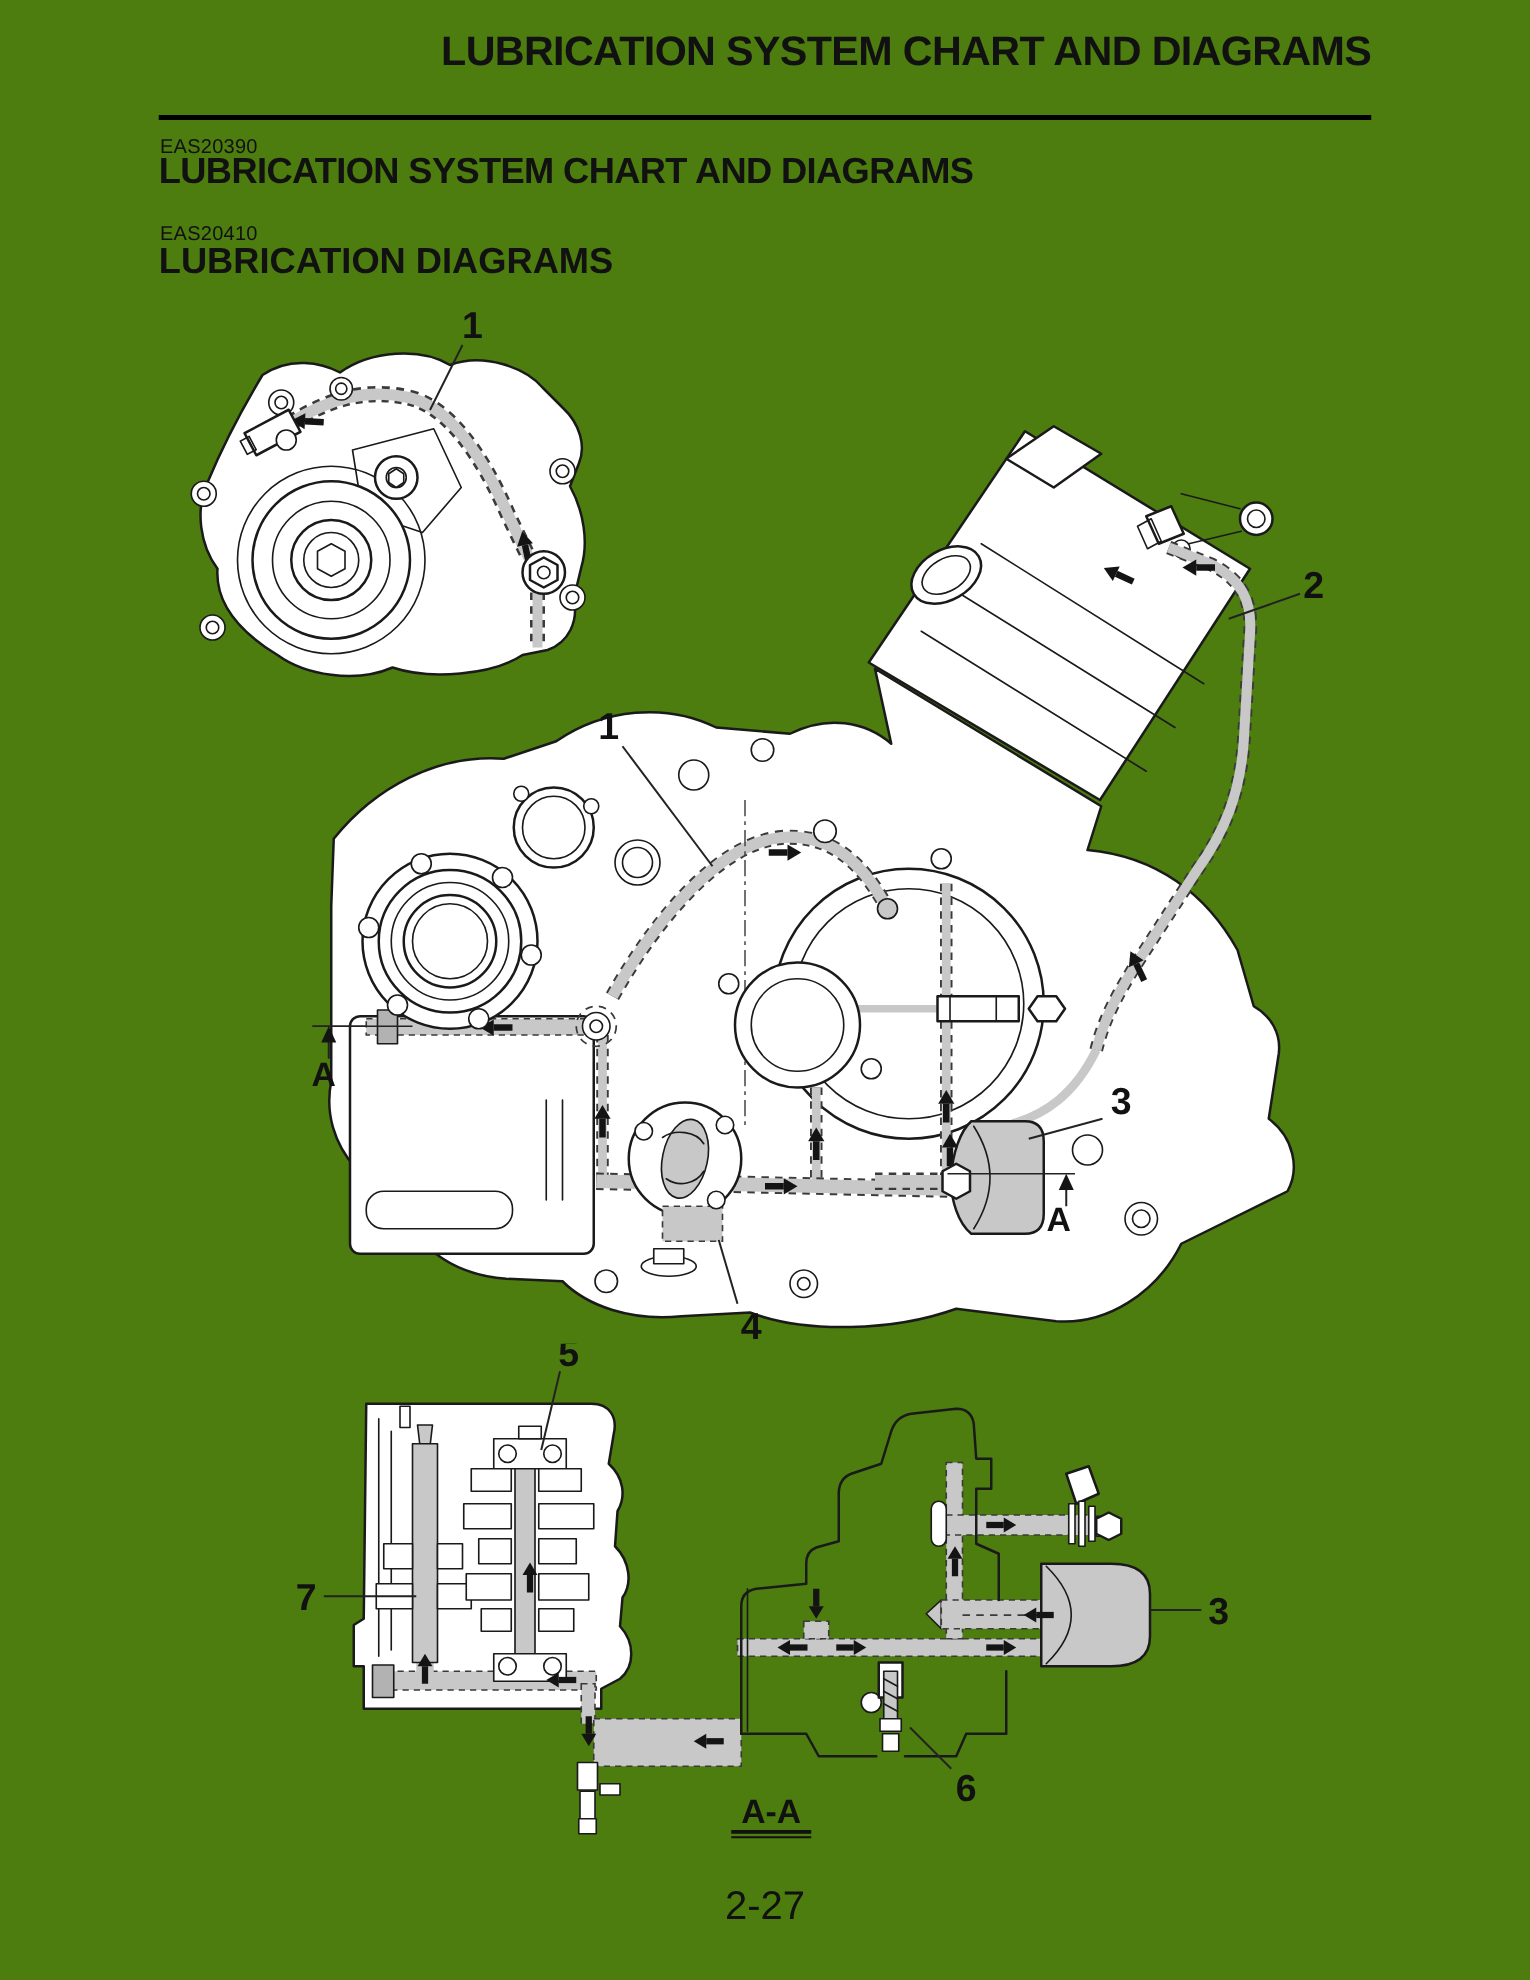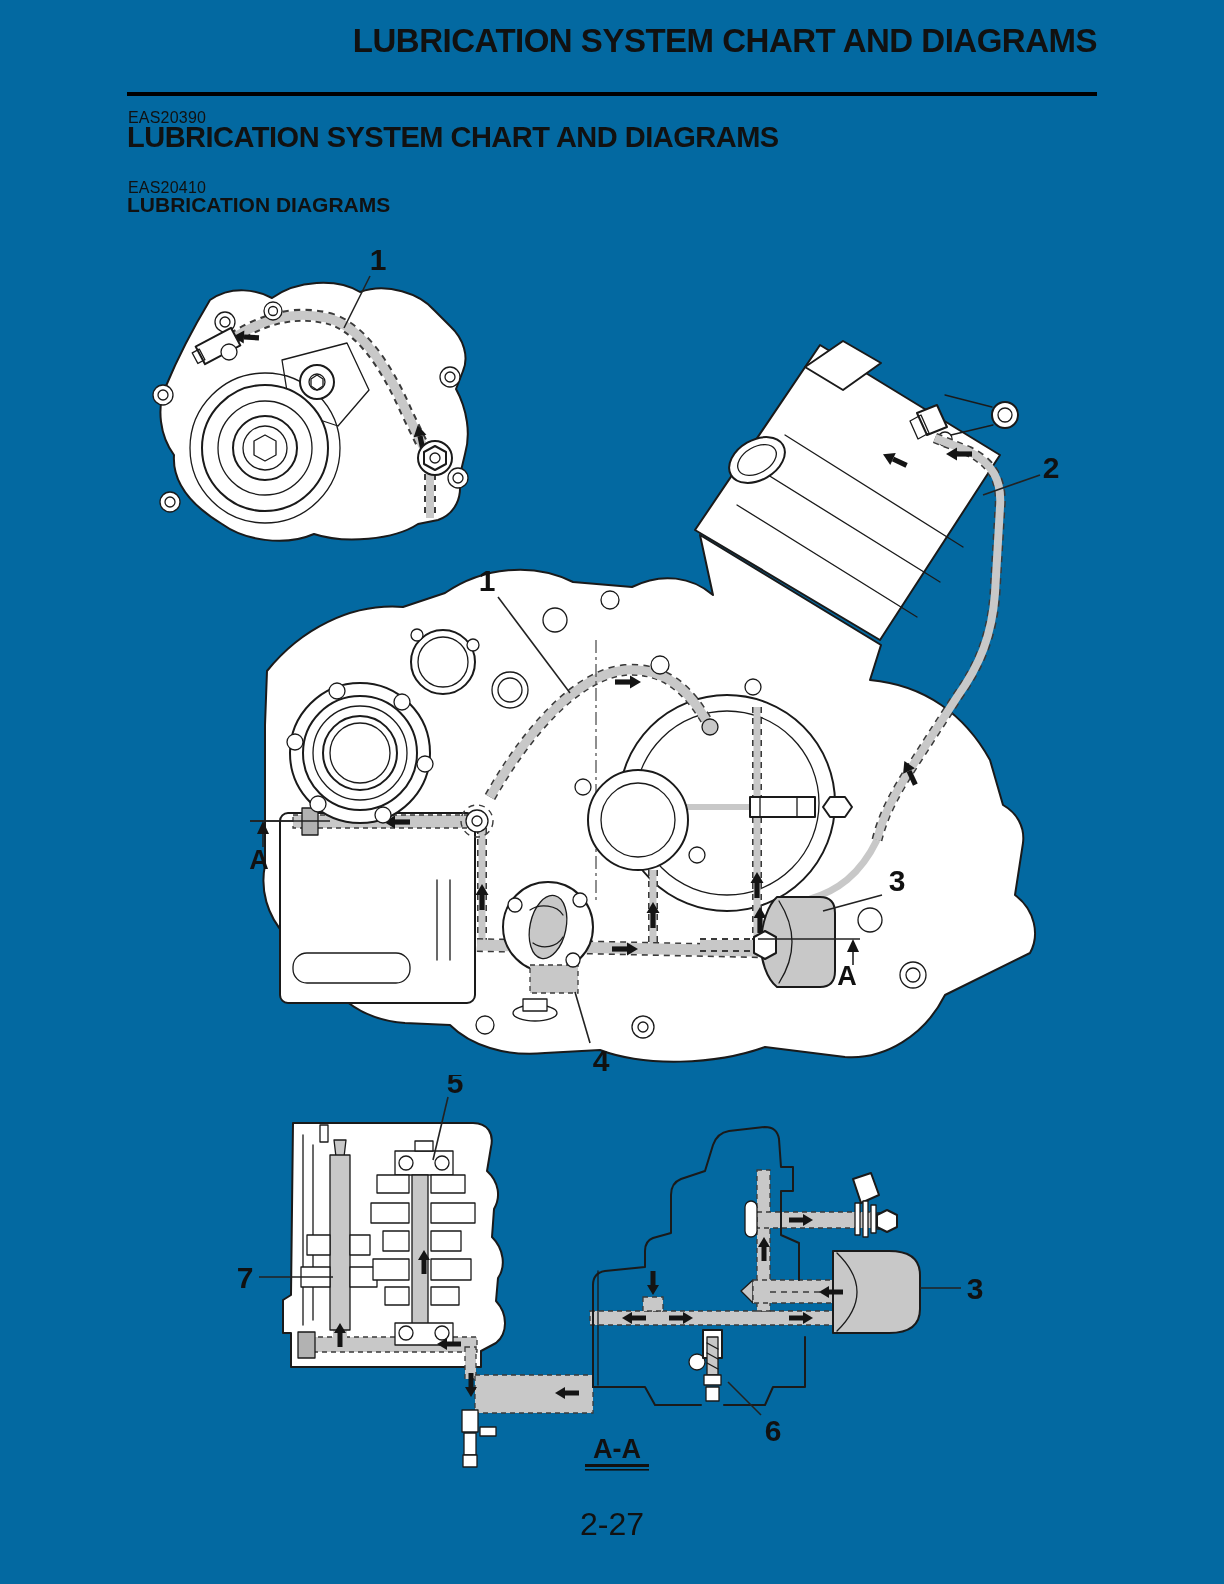--- a/index.html
+++ b/index.html
@@ -1,24 +1,24 @@
 <!DOCTYPE html>
 <html style="--line: #1a1a1a; --oil: #c8c8c8; --oil-dark: #b2b2b2;"><head>
 <meta charset="utf-8">
 <style>
   html,body{margin:0;padding:0;background:#888;}
-  .page{width:1224px;height:1584px;position:relative;background:#0369a1;overflow:hidden;
+  .page{width:1224px;height:1584px;position:relative;background:#4d7c0f;overflow:hidden;
         font-family:"Liberation Sans", sans-serif;color:#111;}
   .runhead{position:absolute;top:22px;right:127px;font-size:33px;font-weight:bold;
            letter-spacing:-0.5px;white-space:nowrap;}
   .rule{position:absolute;top:92px;left:127px;width:970px;height:4px;background:#000;}
   .code{position:absolute;left:128px;font-size:16px;letter-spacing:0.2px;}
   .code1{top:109px;} .code2{top:179px;}
   .h1{position:absolute;top:121px;left:127px;font-size:29px;font-weight:bold;letter-spacing:-0.5px;white-space:nowrap;}
-  .h2{position:absolute;top:193px;left:127px;font-size:21px;font-weight:bold;white-space:nowrap;}
+  .h2{position:absolute;top:193px;left:127px;font-size:29px;font-weight:bold;white-space:nowrap;}
   .pagenum{position:absolute;top:1506px;left:50%;transform:translateX(-50%);
            font-size:32px;font-weight:normal;}
   .dsvg{position:absolute;}
   
   .ln{stroke:var(--line,#1a1a1a);fill:none;stroke-width:2;stroke-linejoin:round;stroke-linecap:round;}
   .lt{stroke:var(--line,#1a1a1a);fill:none;stroke-width:1.3;stroke-linejoin:round;stroke-linecap:round;}
   .wf{fill:#fff;}
   .gf{fill:var(--oil,#c8c8c8);}
   .gdark{fill:var(--oil-dark,#b5b5b5);}
   .grect{fill:var(--oil,#c8c8c8);stroke:#3a3a3a;stroke-width:1.3;stroke-dasharray:5 4;}

